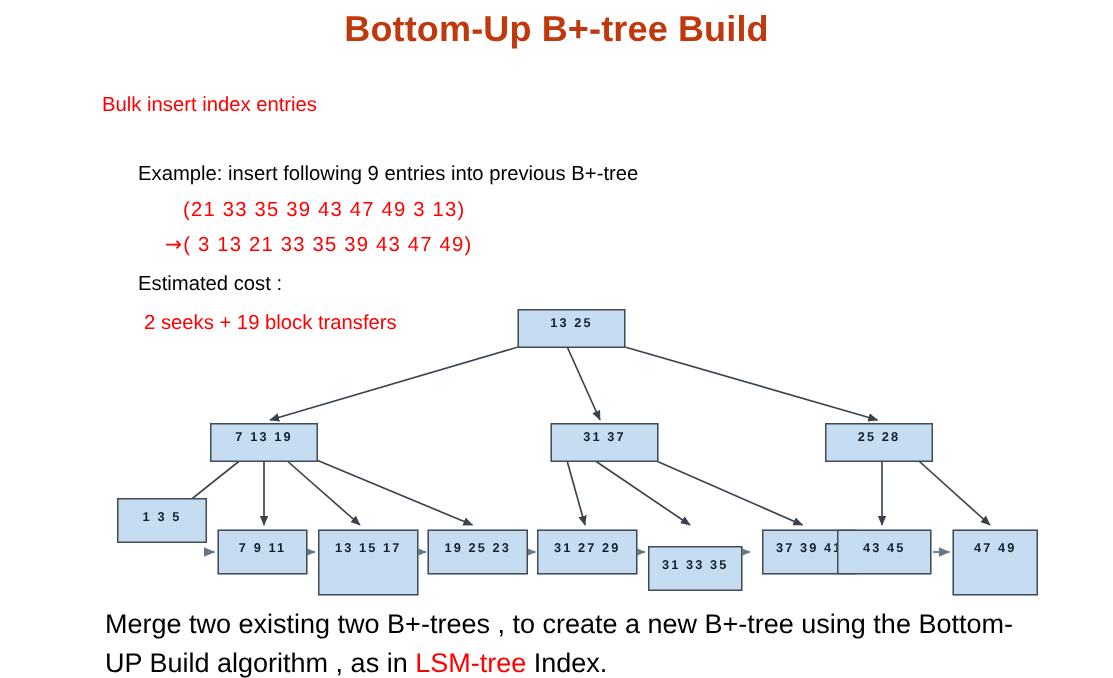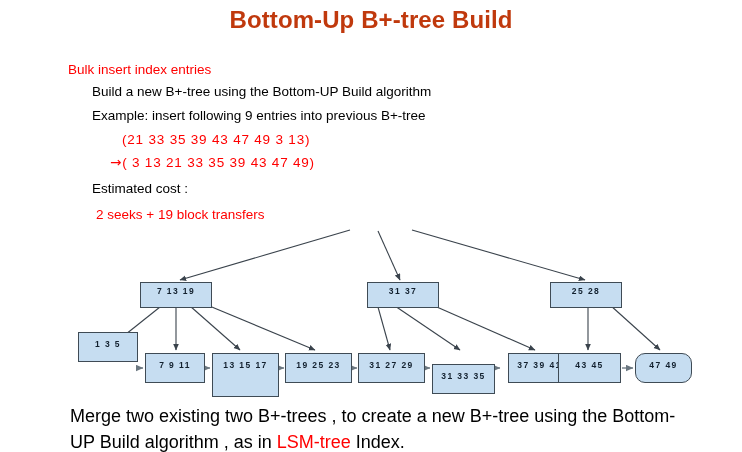--- a/index.html
+++ b/index.html
@@ -100,21 +100,20 @@
   }
 </style>
 </head>
 <body>
 
 <div id="slide">
 
   <div id="slide-title">Bottom-Up B+-tree Build</div>
 
   <div class="txt red" id="line-bulk">Bulk insert index entries</div>
-  <div class="txt dark" id="line-build">Build a new B+-tree using the Bottom-UP Build algorithm</div>
   <div class="txt dark" id="line-example">Example: insert  following 9  entries  into previous B+-tree</div>
   <div class="txt red" id="line-seq1">(21  33  35  39  43  47  49  3  13)</div>
   <div class="txt red" id="line-seq2"><span class="arrow-glyph">→</span><span>(  3  13  21  33  35  39  43  47  49)</span></div>
   <div class="txt dark" id="line-est">Estimated  cost :</div>
   <div class="txt red" id="line-cost">2 seeks + 19 block transfers</div>
 
   <svg id="edges" viewBox="0 0 742 452">
     <defs>
       <marker id="ah" markerWidth="7" markerHeight="7" refX="5.6" refY="2.6" orient="auto" markerUnits="strokeWidth">
         <path d="M0,0 L6,2.6 L0,5.2 z" fill="#3a434c"></path>
@@ -147,20 +146,23 @@
       <line x1="206" y1="368" x2="210" y2="368"></line>
       <line x1="280" y1="368" x2="284" y2="368"></line>
       <line x1="353" y1="368" x2="357" y2="368"></line>
       <line x1="426" y1="368" x2="430" y2="368"></line>
       <line x1="496" y1="368" x2="500" y2="368"></line>
       <line x1="572" y1="368" x2="576" y2="368"></line>
       <line x1="622" y1="368" x2="633" y2="368"></line>
     </g>
   </svg>
 
+  <div class="node root" id="node-root" style="left: 345px; top: 206px; width: 72px; height: 26px;">
+    <span class="label">13 25</span>
+  </div>
 
   <div id="node-layer">
       <div class="node internal" style="left: 140px; top: 282px; width: 72px; height: 26px;">
         <span class="label">7 13 19</span>
       </div>
       <div class="node internal" style="left: 367px; top: 282px; width: 72px; height: 26px;">
         <span class="label">31  37</span>
       </div>
       <div class="node internal" style="left: 550px; top: 282px; width: 72px; height: 26px;">
         <span class="label">25  28</span>
@@ -182,20 +184,20 @@
       </div>
       <div class="node leaf" style="left: 432px; top: 364px; width: 63px; height: 30px;">
         <span class="label">31 33 35</span>
       </div>
       <div class="node leaf" style="left: 508px; top: 353px; width: 63px; height: 30px;">
         <span class="label">37  39  41</span>
       </div>
       <div class="node leaf" style="left: 558px; top: 353px; width: 63px; height: 30px;">
         <span class="label">43   45</span>
       </div>
-      <div class="node leaf" style="left: 635px; top: 353px; width: 57px; height: 30px; border-radius: 10px;">
+      <div class="node leaf" style="left: 635px; top: 353px; width: 57px; height: 44px;">
         <span class="label">47  49</span>
       </div>
     </div>
 
   <div id="bottom-para"><span>Merge two existing two B+-trees , to create a new B+-tree using the Bottom-UP Build algorithm ,  as in </span><span class="red">LSM-tree</span><span> Index.</span></div>
 
 </div>
 
 </body></html>

